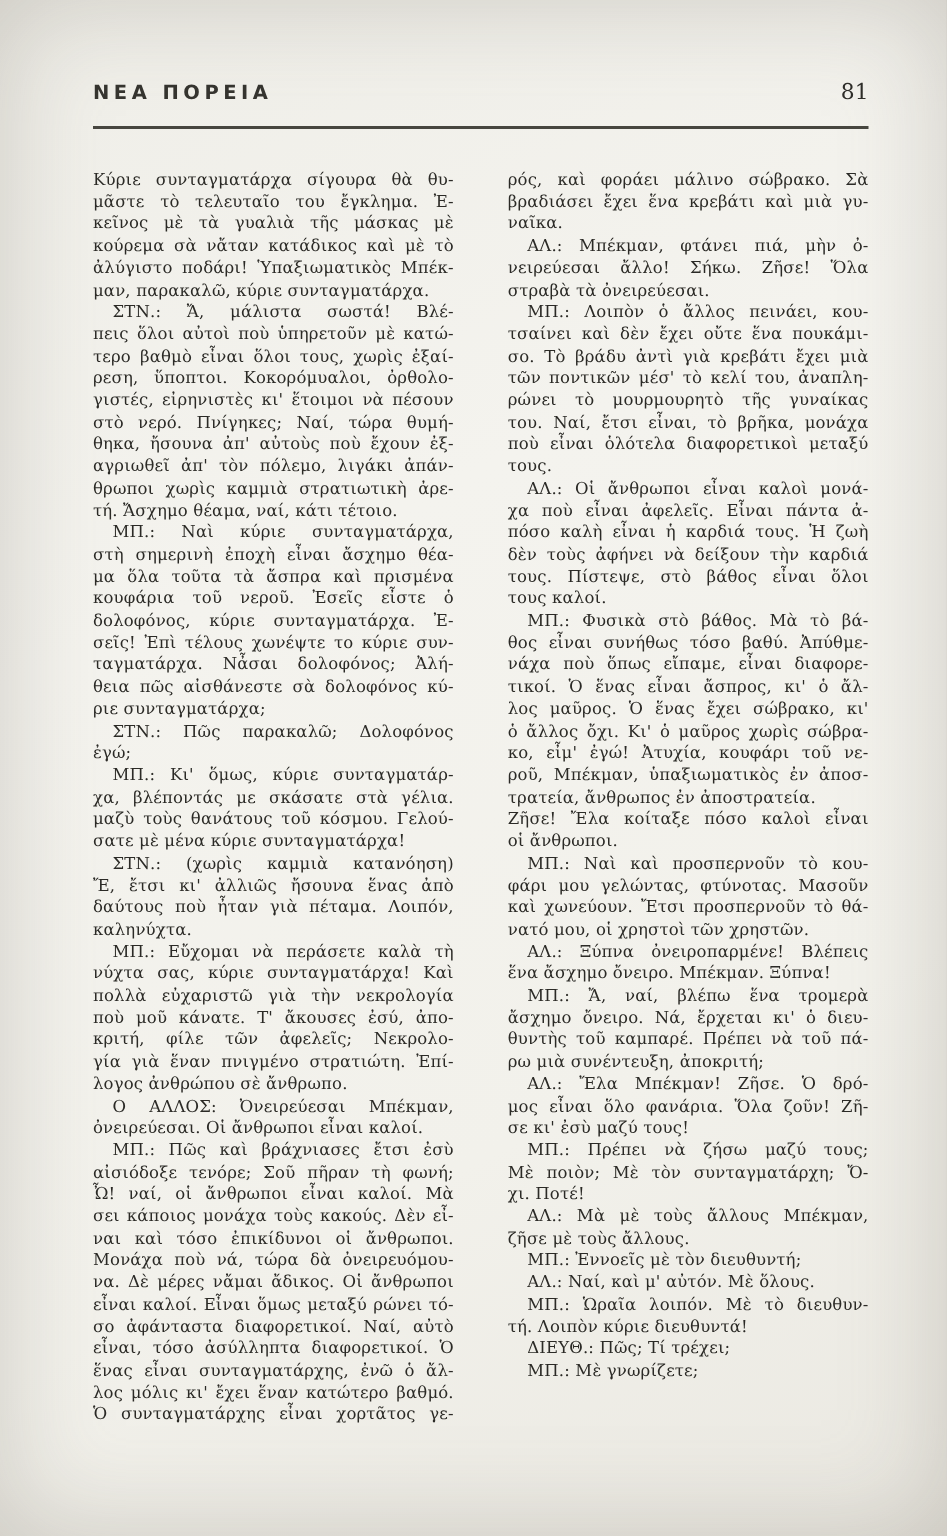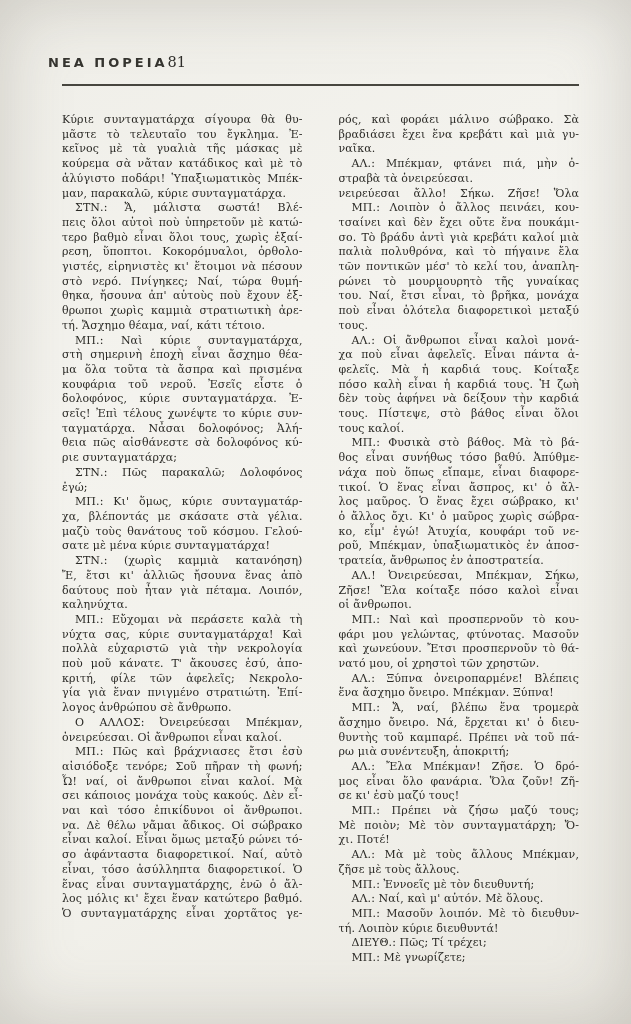--- a/index.html
+++ b/index.html
@@ -8,22 +8,22 @@
     background:#e7e5df;
     font-family:"DejaVu Serif","Liberation Serif",serif;
   }
   .page {
     position:relative; width:631px; height:1024px;
     background:linear-gradient(155deg,#efeee8 0%,#f4f3ee 35%,#f2f1eb 70%,#eae8e1 100%);
     box-shadow:inset 0 0 70px rgba(110,105,95,0.28);
     color:#2b2a26;
   }
   .hdr {
-    position:absolute; left:48px; right:52px; top:54px;
-    display:flex; align-items:baseline;
+    position:absolute; left:62px; right:52px; top:54px;
+    display:flex; justify-content:space-between; align-items:baseline;
   }
   .journal {
     font-family:"DejaVu Sans","Liberation Sans",sans-serif;
     font-weight:bold; font-size:13px; letter-spacing:3px; color:#35342f;
   }
   .pageno { font-size:14.5px; color:#2e2d29; }
   .rule {
     position:absolute; left:62px; right:52px; top:84px;
     border-top:2px solid #47463f; height:0;
   }
@@ -57,20 +57,21 @@
         <div class="ln jst">κούρεμα σὰ νἄταν κατάδικος καὶ μὲ τὸ</div>
         <div class="ln jst">ἀλύγιστο ποδάρι! Ὑπαξιωματικὸς Μπέκ-</div>
         <div class="ln">μαν, παρακαλῶ, κύριε συνταγματάρχα.</div>
         <div class="ln ind jst">ΣΤΝ.: Ἄ, μάλιστα σωστά! Βλέ-</div>
         <div class="ln jst">πεις ὅλοι αὐτοὶ ποὺ ὑπηρετοῦν μὲ κατώ-</div>
         <div class="ln jst">τερο βαθμὸ εἶναι ὅλοι τους, χωρὶς ἐξαί-</div>
         <div class="ln jst">ρεση, ὕποπτοι. Κοκορόμυαλοι, ὀρθολο-</div>
         <div class="ln jst">γιστές, εἰρηνιστὲς κι' ἕτοιμοι νὰ πέσουν</div>
         <div class="ln jst">στὸ νερό. Πνίγηκες; Ναί, τώρα θυμή-</div>
         <div class="ln jst">θηκα, ἤσουνα ἀπ' αὐτοὺς ποὺ ἔχουν ἐξ-</div>
+        <div class="ln jst">αγριωθεῖ ἀπ' τὸν πόλεμο, λιγάκι ἀπάν-</div>
         <div class="ln jst">θρωποι χωρὶς καμμιὰ στρατιωτικὴ ἀρε-</div>
         <div class="ln">τή. Ἄσχημο θέαμα, ναί, κάτι τέτοιο.</div>
         <div class="ln ind jst">ΜΠ.: Ναὶ κύριε συνταγματάρχα,</div>
         <div class="ln jst">στὴ σημερινὴ ἐποχὴ εἶναι ἄσχημο θέα-</div>
         <div class="ln jst">μα ὅλα τοῦτα τὰ ἄσπρα καὶ πρισμένα</div>
         <div class="ln jst">κουφάρια τοῦ νεροῦ. Ἐσεῖς εἶστε ὁ</div>
         <div class="ln jst">δολοφόνος, κύριε συνταγματάρχα. Ἐ-</div>
         <div class="ln jst">σεῖς! Ἐπὶ τέλους χωνέψτε το κύριε συν-</div>
         <div class="ln jst">ταγματάρχα. Νἆσαι δολοφόνος; Ἀλή-</div>
         <div class="ln jst">θεια πῶς αἰσθάνεστε σὰ δολοφόνος κύ-</div>
@@ -92,61 +93,59 @@
         <div class="ln jst">κριτή, φίλε τῶν ἀφελεῖς; Νεκρολο-</div>
         <div class="ln jst">γία γιὰ ἕναν πνιγμένο στρατιώτη. Ἐπί-</div>
         <div class="ln">λογος ἀνθρώπου σὲ ἄνθρωπο.</div>
         <div class="ln ind jst">Ο ΑΛΛΟΣ: Ὀνειρεύεσαι Μπέκμαν,</div>
         <div class="ln">ὀνειρεύεσαι. Οἱ ἄνθρωποι εἶναι καλοί.</div>
         <div class="ln ind jst">ΜΠ.: Πῶς καὶ βράχνιασες ἔτσι ἐσὺ</div>
         <div class="ln jst">αἰσιόδοξε τενόρε; Σοῦ πῆραν τὴ φωνή;</div>
         <div class="ln jst">Ὦ! ναί, οἱ ἄνθρωποι εἶναι καλοί. Μὰ</div>
         <div class="ln jst">σει κάποιος μονάχα τοὺς κακούς. Δὲν εἶ-</div>
         <div class="ln jst">ναι καὶ τόσο ἐπικίδυνοι οἱ ἄνθρωποι.</div>
-        <div class="ln jst">να. Δὲ θέλω νἄμαι ἄδικος. Οἱ σώβρακο</div>
+        <div class="ln jst">Μονάχα ποὺ νά, τώρα δὰ ὀνειρευόμου-</div>
+        <div class="ln jst">να. Δὲ μέρες νἄμαι ἄδικος. Οἱ ἄνθρωποι</div>
         <div class="ln jst">εἶναι καλοί. Εἶναι ὅμως μεταξύ ρώνει τό-</div>
         <div class="ln jst">σο ἀφάνταστα διαφορετικοί. Ναί, αὐτὸ</div>
         <div class="ln jst">εἶναι, τόσο ἀσύλληπτα διαφορετικοί. Ὁ</div>
         <div class="ln jst">ἕνας εἶναι συνταγματάρχης, ἐνῶ ὁ ἄλ-</div>
         <div class="ln jst">λος μόλις κι' ἔχει ἕναν κατώτερο βαθμό.</div>
         <div class="ln jst">Ὁ συνταγματάρχης εἶναι χορτᾶτος γε-</div>
       </div>
     <div class="col" id="col-right">
         <div class="ln jst">ρός, καὶ φοράει μάλινο σώβρακο. Σὰ</div>
         <div class="ln jst">βραδιάσει ἔχει ἕνα κρεβάτι καὶ μιὰ γυ-</div>
         <div class="ln">ναῖκα.</div>
         <div class="ln ind jst">ΑΛ.: Μπέκμαν, φτάνει πιά, μὴν ὀ-</div>
+        <div class="ln jst">νειρεύεσαι ἄλλο! Σήκω. Ζῆσε! Ὅλα</div>
         <div class="ln">στραβὰ τὰ ὀνειρεύεσαι.</div>
-        <div class="ln jst">νειρεύεσαι ἄλλο! Σήκω. Ζῆσε! Ὅλα</div>
         <div class="ln ind jst">ΜΠ.: Λοιπὸν ὁ ἄλλος πεινάει, κου-</div>
         <div class="ln jst">τσαίνει καὶ δὲν ἔχει οὔτε ἕνα πουκάμι-</div>
-        <div class="ln jst">σο. Τὸ βράδυ ἀντὶ γιὰ κρεβάτι καλοί μιὰ</div>
-        <div class="ln jst">παλιὰ πολυθρόνα, καὶ τὸ πήγαινε ἔλα</div>
+        <div class="ln jst">σο. Τὸ βράδυ ἀντὶ γιὰ κρεβάτι ἔχει μιὰ</div>
         <div class="ln jst">τῶν ποντικῶν μέσ' τὸ κελί του, ἀναπλη-</div>
         <div class="ln jst">ρώνει τὸ μουρμουρητὸ τῆς γυναίκας</div>
         <div class="ln jst">του. Ναί, ἔτσι εἶναι, τὸ βρῆκα, μονάχα</div>
         <div class="ln jst">ποὺ εἶναι ὁλότελα διαφορετικοὶ μεταξύ</div>
         <div class="ln">τους.</div>
         <div class="ln ind jst">ΑΛ.: Οἱ ἄνθρωποι εἶναι καλοὶ μονά-</div>
         <div class="ln jst">χα ποὺ εἶναι ἀφελεῖς. Εἶναι πάντα ἀ-</div>
-        <div class="ln jst">φελεῖς. Μὰ ἡ καρδιά τους. Κοίταξε</div>
         <div class="ln jst">πόσο καλὴ εἶναι ἡ καρδιά τους. Ἡ ζωὴ</div>
         <div class="ln jst">δὲν τοὺς ἀφήνει νὰ δείξουν τὴν καρδιά</div>
         <div class="ln jst">τους. Πίστεψε, στὸ βάθος εἶναι ὅλοι</div>
         <div class="ln">τους καλοί.</div>
         <div class="ln ind jst">ΜΠ.: Φυσικὰ στὸ βάθος. Μὰ τὸ βά-</div>
         <div class="ln jst">θος εἶναι συνήθως τόσο βαθύ. Ἀπύθμε-</div>
         <div class="ln jst">νάχα ποὺ ὅπως εἴπαμε, εἶναι διαφορε-</div>
         <div class="ln jst">τικοί. Ὁ ἕνας εἶναι ἄσπρος, κι' ὁ ἄλ-</div>
         <div class="ln jst">λος μαῦρος. Ὁ ἕνας ἔχει σώβρακο, κι'</div>
         <div class="ln jst">ὁ ἄλλος ὄχι. Κι' ὁ μαῦρος χωρὶς σώβρα-</div>
         <div class="ln jst">κο, εἶμ' ἐγώ! Ἀτυχία, κουφάρι τοῦ νε-</div>
         <div class="ln jst">ροῦ, Μπέκμαν, ὑπαξιωματικὸς ἐν ἀποσ-</div>
         <div class="ln">τρατεία, ἄνθρωπος ἐν ἀποστρατεία.</div>
-        <div class="ln ind jst">ΑΛ.! Ὀνειρεύεσαι, Μπέκμαν, Σήκω,</div>
         <div class="ln jst">Ζῆσε! Ἔλα κοίταξε πόσο καλοὶ εἶναι</div>
         <div class="ln">οἱ ἄνθρωποι.</div>
         <div class="ln ind jst">ΜΠ.: Ναὶ καὶ προσπερνοῦν τὸ κου-</div>
         <div class="ln jst">φάρι μου γελώντας, φτύνοτας. Μασοῦν</div>
         <div class="ln jst">καὶ χωνεύουν. Ἔτσι προσπερνοῦν τὸ θά-</div>
         <div class="ln">νατό μου, οἱ χρηστοὶ τῶν χρηστῶν.</div>
         <div class="ln ind jst">ΑΛ.: Ξύπνα ὀνειροπαρμένε! Βλέπεις</div>
         <div class="ln">ἕνα ἄσχημο ὄνειρο. Μπέκμαν. Ξύπνα!</div>
         <div class="ln ind jst">ΜΠ.: Ἄ, ναί, βλέπω ἕνα τρομερὰ</div>
         <div class="ln jst">ἄσχημο ὄνειρο. Νά, ἔρχεται κι' ὁ διευ-</div>
@@ -155,19 +154,19 @@
         <div class="ln ind jst">ΑΛ.: Ἔλα Μπέκμαν! Ζῆσε. Ὁ δρό-</div>
         <div class="ln jst">μος εἶναι ὅλο φανάρια. Ὅλα ζοῦν! Ζῆ-</div>
         <div class="ln">σε κι' ἐσὺ μαζύ τους!</div>
         <div class="ln ind jst">ΜΠ.: Πρέπει νὰ ζήσω μαζύ τους;</div>
         <div class="ln jst">Μὲ ποιὸν; Μὲ τὸν συνταγματάρχη; Ὄ-</div>
         <div class="ln">χι. Ποτέ!</div>
         <div class="ln ind jst">ΑΛ.: Μὰ μὲ τοὺς ἄλλους Μπέκμαν,</div>
         <div class="ln">ζῆσε μὲ τοὺς ἄλλους.</div>
         <div class="ln ind">ΜΠ.: Ἐννοεῖς μὲ τὸν διευθυντή;</div>
         <div class="ln ind">ΑΛ.: Ναί, καὶ μ' αὐτόν. Μὲ ὅλους.</div>
-        <div class="ln ind jst">ΜΠ.: Μασοῦν λοιπόν. Μὲ τὸ διευθυν-</div>
+        <div class="ln ind jst">ΜΠ.: Ὡραῖα λοιπόν. Μὲ τὸ διευθυν-</div>
         <div class="ln">τή. Λοιπὸν κύριε διευθυντά!</div>
         <div class="ln ind">ΔΙΕΥΘ.: Πῶς; Τί τρέχει;</div>
         <div class="ln ind">ΜΠ.: Μὲ γνωρίζετε;</div>
       </div>
   </div>
 </div>
 
 </body></html>

